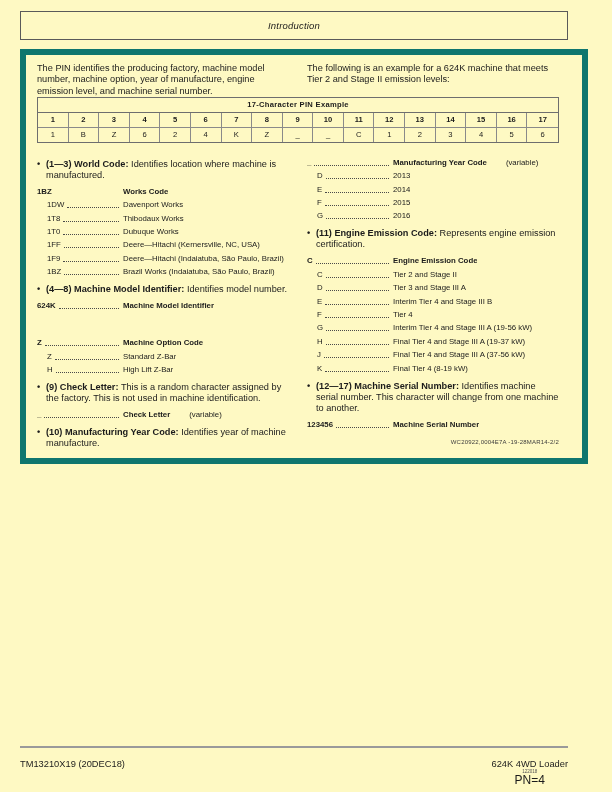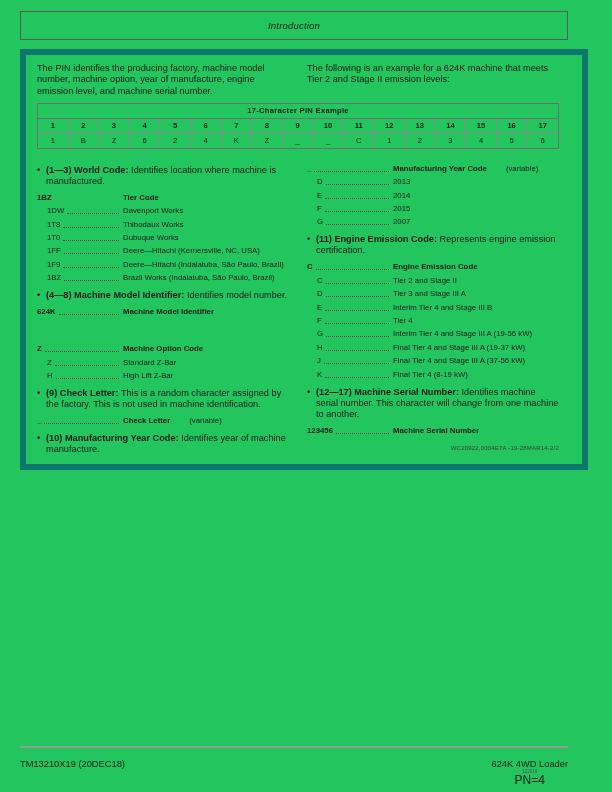--- a/index.html
+++ b/index.html
@@ -2,41 +2,41 @@
 <html><head>
 <meta charset="utf-8">
 <style>
   * { margin:0; padding:0; box-sizing:border-box; }
   html,body { background:#ffffff; }
   body {
     width:612px; height:792px; position:relative;
     font-family:"Liberation Sans", sans-serif; color:#1b1b1b;
     -webkit-font-smoothing:antialiased;
   }
-  .page { position:absolute; inset:0; background:#22c55e; overflow:hidden; }
+  .page { position:absolute; inset:0; background:#fef9c3; overflow:hidden; }
 
   
   .header-box {
     position:absolute; left:20px; top:11px; width:548px; height:29px;
     border:1px solid #5a5a5a;
     display:flex; align-items:center; justify-content:center;
   }
   .header-title { font-style:italic; font-size:9.5px; letter-spacing:.2px; }
 
   
   .content-box {
     position:absolute; left:20px; top:49px; width:568px;
     border:6px solid #0f766e;
     padding:8px 23px 5px 11px;
   }
   .intro-row { display:flex; gap:18px; }
   .intro-row p { flex:1; font-size:9.2px; line-height:11.3px; }
 
   
-  .pin-table { border:1px solid #6e6e6e; margin-top:6px; }
+  .pin-table { border:1px solid #6e6e6e; }
   .pin-title {
     text-align:center; font-weight:bold; font-size:7.6px;
     padding:2px 0 3px; border-bottom:1px solid #6e6e6e; letter-spacing:.3px;
   }
   .pin-grid { display:grid; grid-template-columns:repeat(17,1fr); }
   .pin-grid .cell {
     text-align:center; font-size:7.6px; padding:2px 0 3px;
     border-right:1px solid #8a8a8a; overflow:hidden;
   }
   .pin-grid .cell:last-child { border-right:none; }
@@ -143,21 +143,21 @@
           <span class="marker"></span>
           <span><span class="b">(1—3) World Code:</span><span> Identifies location where machine is manufactured.</span></span>
         </div>
 
         <div class="defblock">
           <div class="defrow header no-leader">
             <span class="def-left">
                 <span class="def-term">1BZ</span>
                 <span class="def-leader"></span>
               </span>
-            <span class="def-desc">Tier Code</span>
+            <span class="def-desc">Works Code</span>
           </div>
           <div class="def-items">
               <div class="defrow">
               <span class="def-left">
                   <span class="def-term">1DW</span>
                   <span class="def-leader"></span>
                 </span>
               <span class="def-desc">Davenport Works</span>
             </div>
               <div class="defrow">
@@ -291,21 +291,21 @@
                   <span class="def-term">F</span>
                   <span class="def-leader"></span>
                 </span>
               <span class="def-desc">2015</span>
             </div>
               <div class="defrow">
               <span class="def-left">
                   <span class="def-term">G</span>
                   <span class="def-leader"></span>
                 </span>
-              <span class="def-desc">2007</span>
+              <span class="def-desc">2016</span>
             </div>
             </div>
         </div>
 
         <div class="bullet">
           <span class="marker"></span>
           <span><span class="b">(11) Engine Emission Code:</span><span> Represents engine emission certification.</span></span>
         </div>
 
         <div class="defblock">

